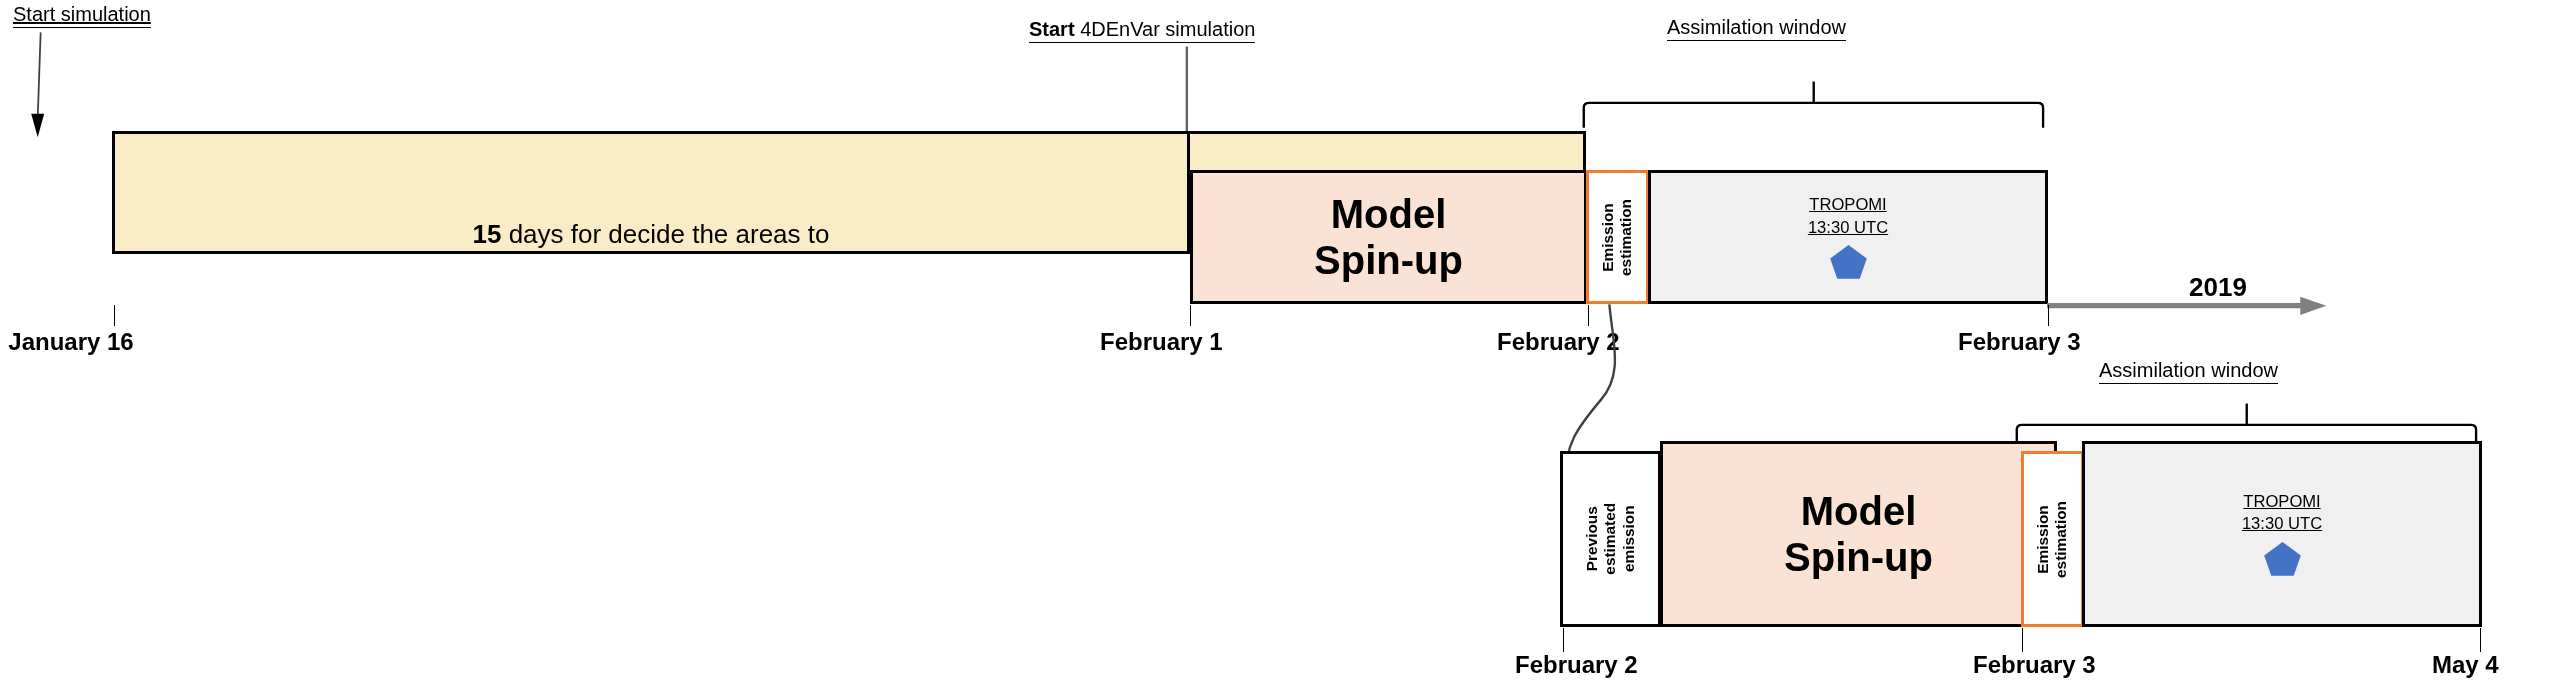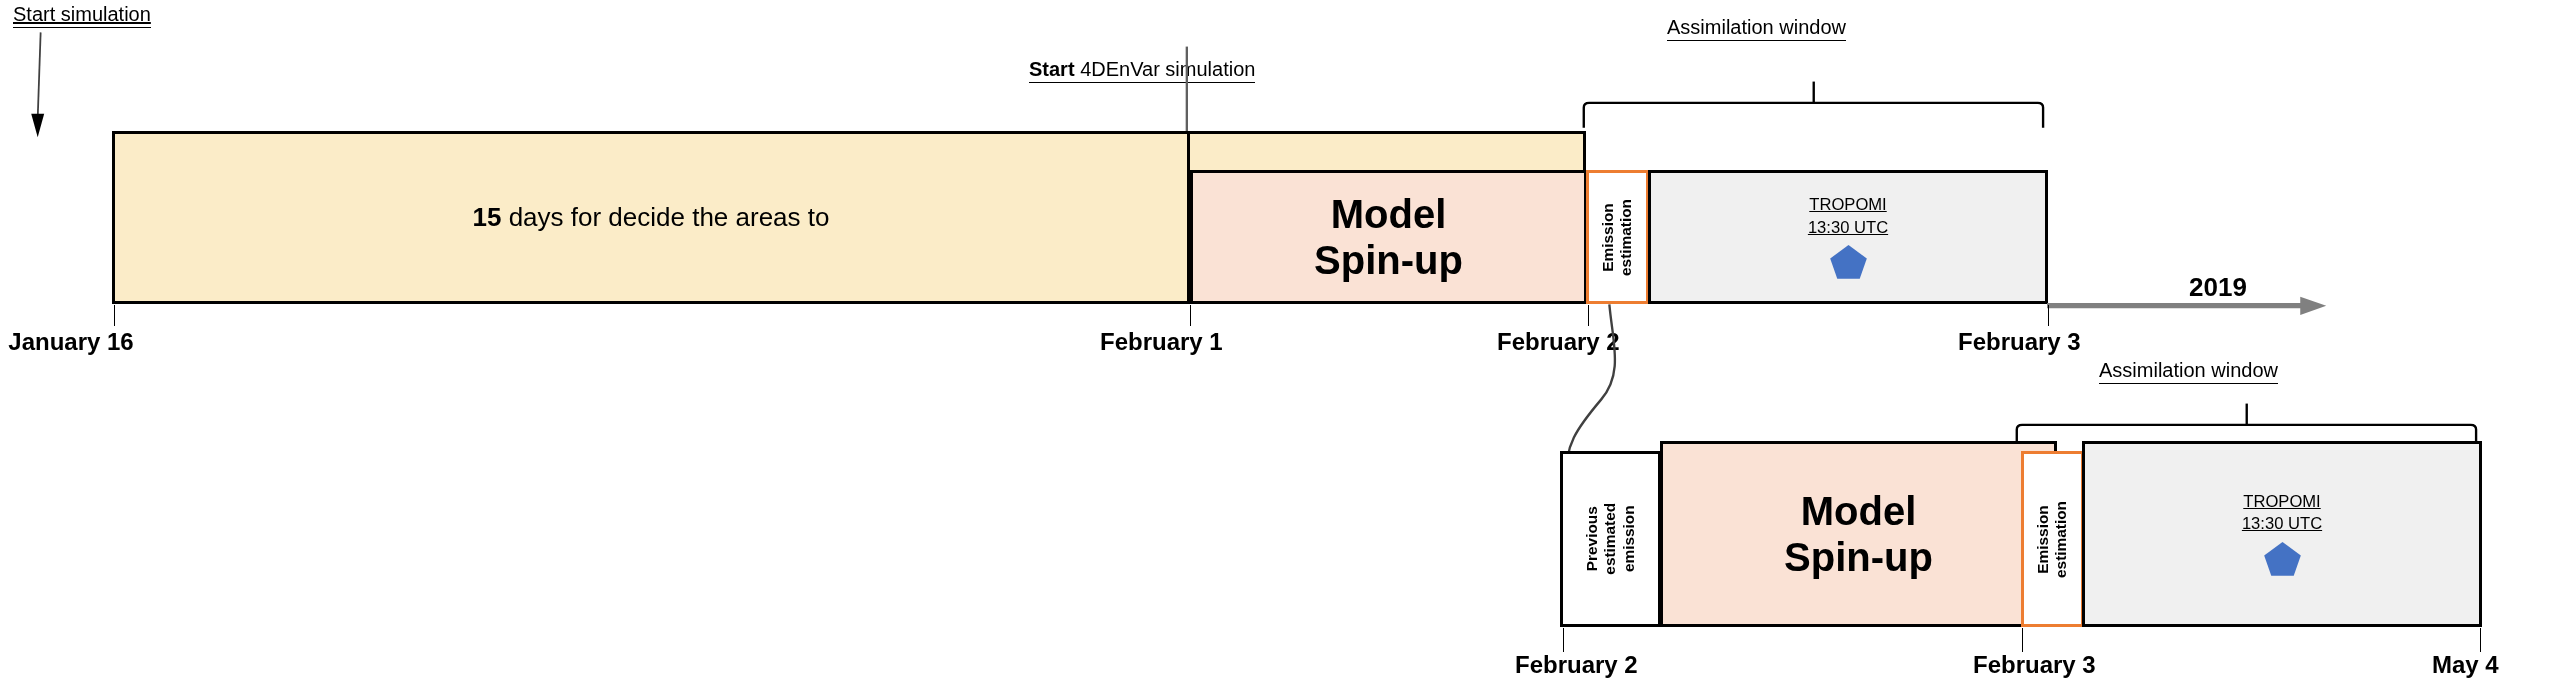--- a/index.html
+++ b/index.html
@@ -105,39 +105,39 @@
 
 <div id="stage">
 
   <div class="abs anno" style="left:13px; top:3.5px;text-decoration:underline;">Start simulation</div>
 
   <svg class="abs" style="left:24px; top:30px; width:71px; height:109px;" viewBox="0 0 120 185" width="71" height="109">
     <line x1="28" y1="4" x2="23" y2="150" stroke="#404040" stroke-width="3"></line>
     <polygon points="12,142 34,142 23,182" fill="#000000"></polygon>
   </svg>
 
-  <div class="abs anno" style="left:1029px; top:19px;margin-top:40px;">
+  <div class="abs anno" style="left:1029px; top:19px;">
     <span class="bold">Start</span><span> 4DEnVar simulation</span>
   </div>
 
   <svg class="abs" style="left:1174px; top:46px; width:35px; height:112px;" viewBox="0 0 60 190" width="35" height="112">
     <line x1="22" y1="0" x2="22" y2="155" stroke="#606060" stroke-width="4"></line>
     <polygon points="10,148 34,148 22,188" fill="#000000"></polygon>
   </svg>
 
   <div class="abs anno" style="left:1667px; top:16.6px;">Assimilation window</div>
 
   <svg class="abs" style="left:1582px; top:98px; width:467px; height:31px;" viewBox="0 0 790 52" width="467" height="31">
     <path d="M3,50 L3,16 Q3,8 12,8 L771,8 Q780,8 780,16 L780,50" fill="none" stroke="#000000" stroke-width="4"></path>
     <line x1="392" y1="8" x2="392" y2="-28" stroke="#000000" stroke-width="4"></line>
   </svg>
 
   <div class="abs box box-yellow" style="left:112px; top:131px; width:1474px; height:43px;"></div>
 
-  <div class="abs box box-yellow" style="left:112px; top:131px; width:1078px; height:173px;">
+  <div class="abs box box-yellow" style="left:112px; top:131px; width:1078px; height:123px;align-items:flex-end;">
     <div class="big-label">
       <span><b>15</b><span> days for decide the areas to</span></span><br>
     </div>
   </div>
 
   <div class="abs box box-peach" style="left:1190px; top:170px; width:397px; height:134px;">
     <div class="spinup-label">
       <span>Model</span><br>
       <span>Spin-up</span>
     </div>

